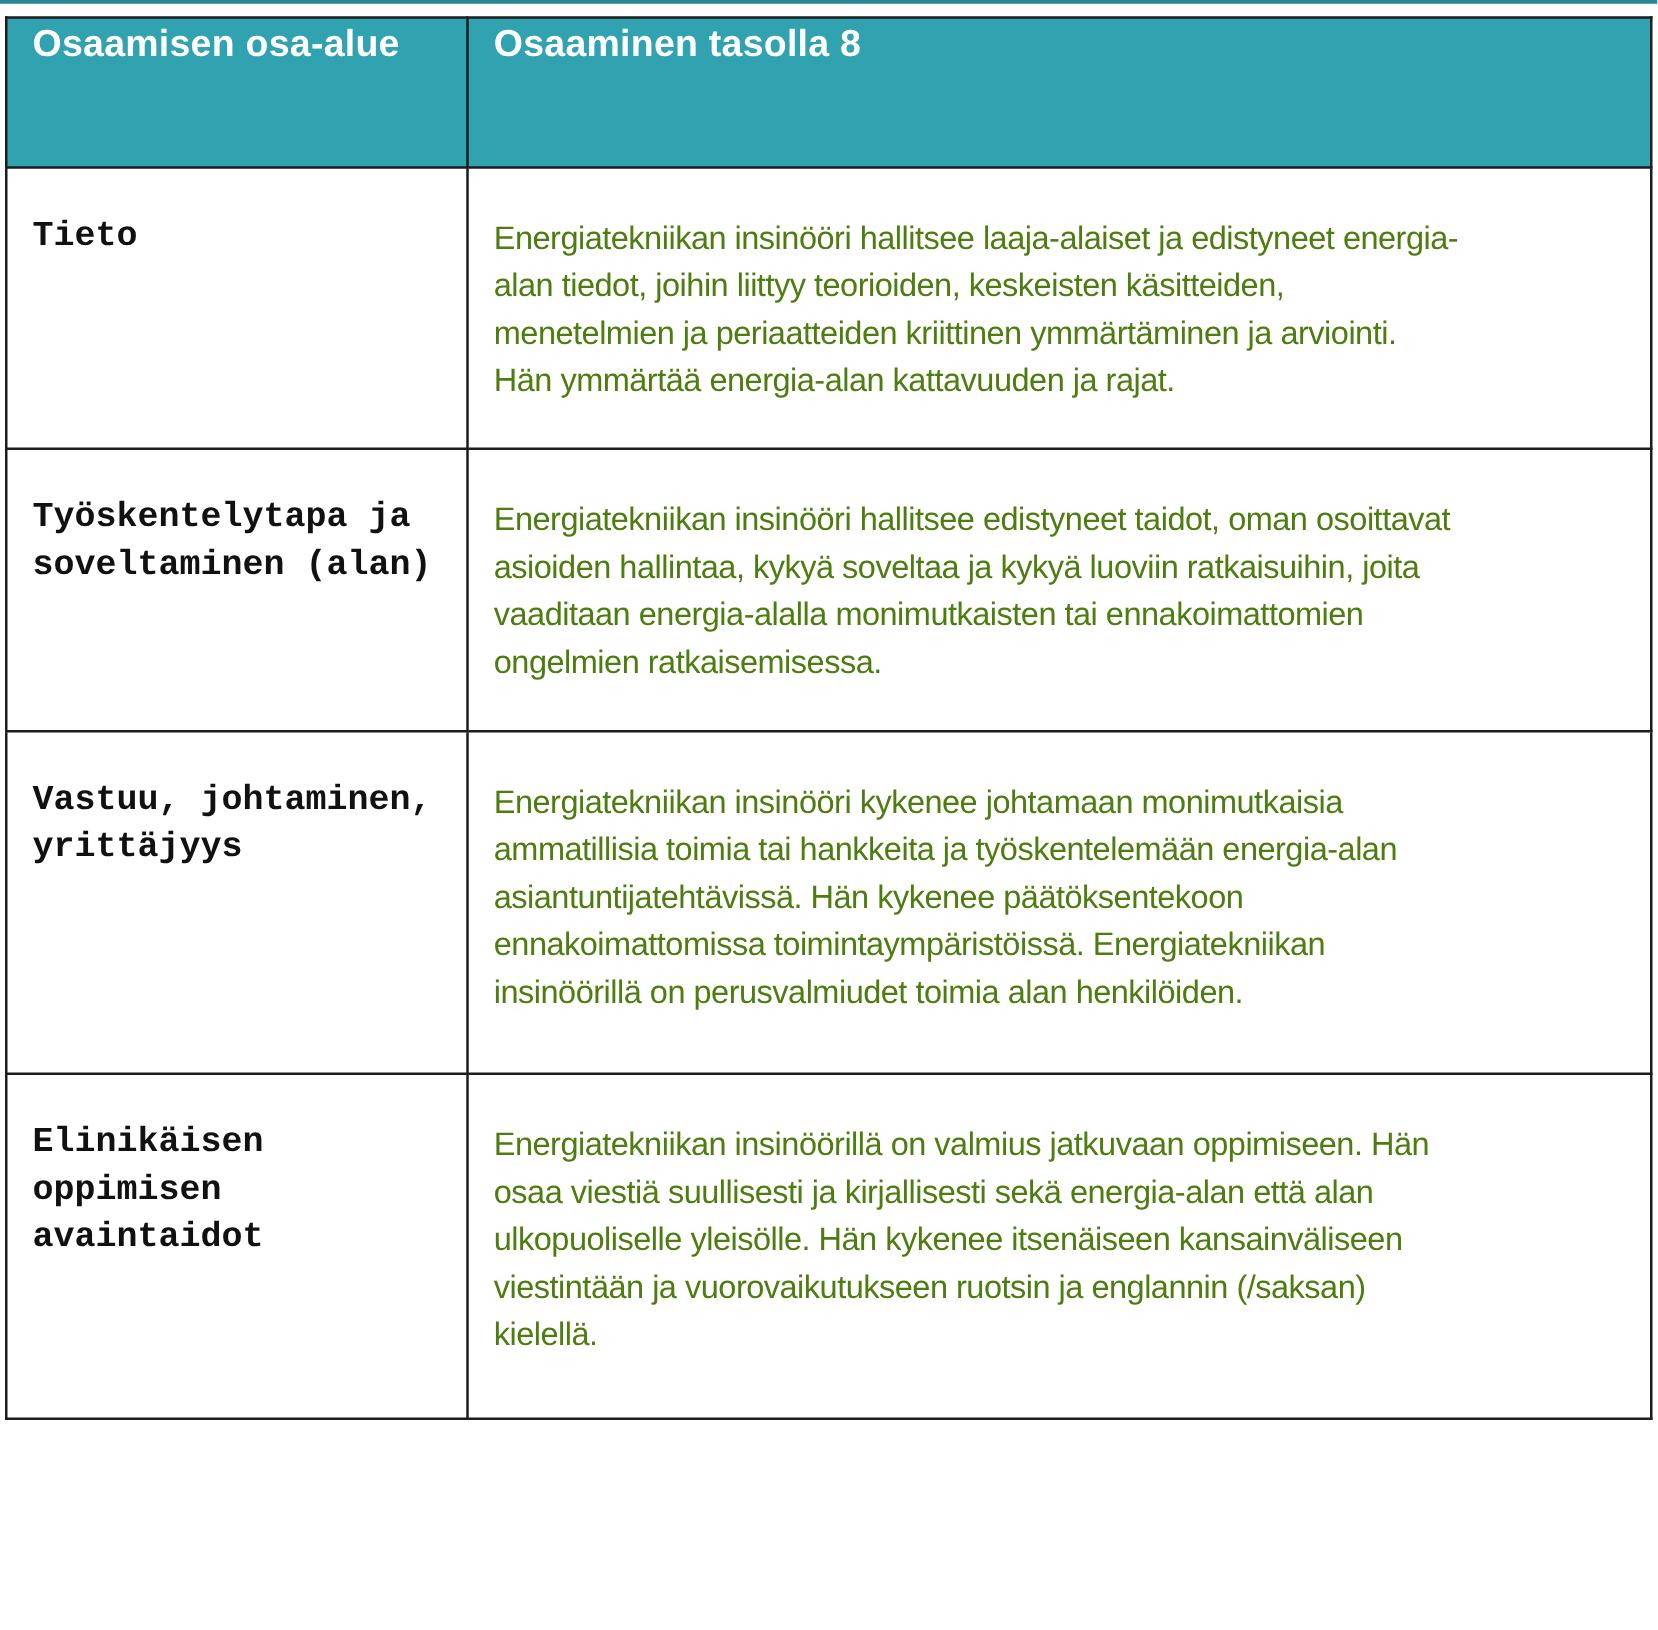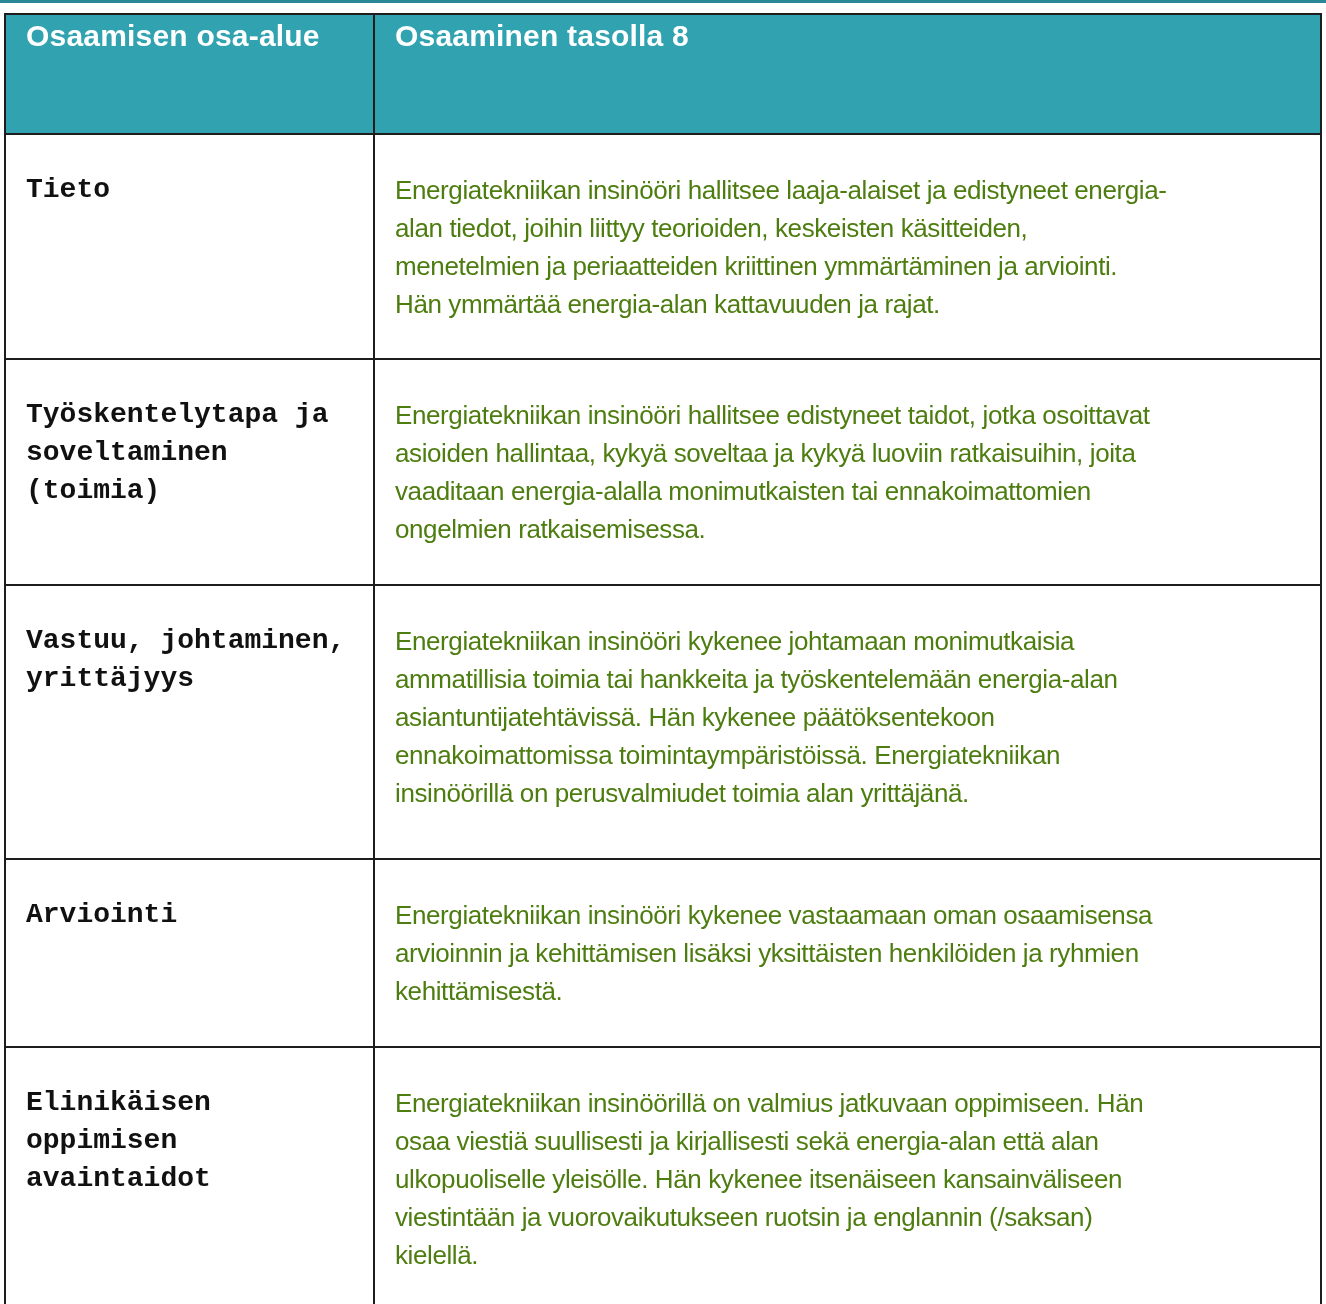--- a/index.html
+++ b/index.html
@@ -92,40 +92,34 @@
     <tbody>
       <tr class="r1">
         <td class="area">Tieto</td>
         <td class="desc">Energiatekniikan insinööri hallitsee laaja-alaiset ja edistyneet energia-
 alan tiedot, joihin liittyy teorioiden, keskeisten käsitteiden,
 menetelmien ja periaatteiden kriittinen ymmärtäminen ja arviointi.
 Hän ymmärtää energia-alan kattavuuden ja rajat.</td>
       </tr>
       <tr class="r2">
         <td class="area">Työskentelytapa ja
-soveltaminen (toimia)</td>
-        <td class="desc">Energiatekniikan insinööri hallitsee edistyneet taidot, jotka osoittavat
+soveltaminen (alan)</td>
+        <td class="desc">Energiatekniikan insinööri hallitsee edistyneet taidot, oman osoittavat
 asioiden hallintaa, kykyä soveltaa ja kykyä luoviin ratkaisuihin, joita
 vaaditaan energia-alalla monimutkaisten tai ennakoimattomien
 ongelmien ratkaisemisessa.</td>
       </tr>
       <tr class="r3">
         <td class="area">Vastuu, johtaminen,
 yrittäjyys</td>
         <td class="desc">Energiatekniikan insinööri kykenee johtamaan monimutkaisia
 ammatillisia toimia tai hankkeita ja työskentelemään energia-alan
 asiantuntijatehtävissä. Hän kykenee päätöksentekoon
 ennakoimattomissa toimintaympäristöissä. Energiatekniikan
-insinöörillä on perusvalmiudet toimia alan yrittäjänä.</td>
-      </tr>
-      <tr class="r4">
-        <td class="area">Arviointi</td>
-        <td class="desc">Energiatekniikan insinööri kykenee vastaamaan oman osaamisensa
-arvioinnin ja kehittämisen lisäksi yksittäisten henkilöiden ja ryhmien
-kehittämisestä.</td>
+insinöörillä on perusvalmiudet toimia alan henkilöiden.</td>
       </tr>
       <tr class="r5">
         <td class="area">Elinikäisen oppimisen
 avaintaidot</td>
         <td class="desc">Energiatekniikan insinöörillä on valmius jatkuvaan oppimiseen. Hän
 osaa viestiä suullisesti ja kirjallisesti sekä energia-alan että alan
 ulkopuoliselle yleisölle. Hän kykenee itsenäiseen kansainväliseen
 viestintään ja vuorovaikutukseen ruotsin ja englannin (/saksan)
 kielellä.</td>
       </tr>

